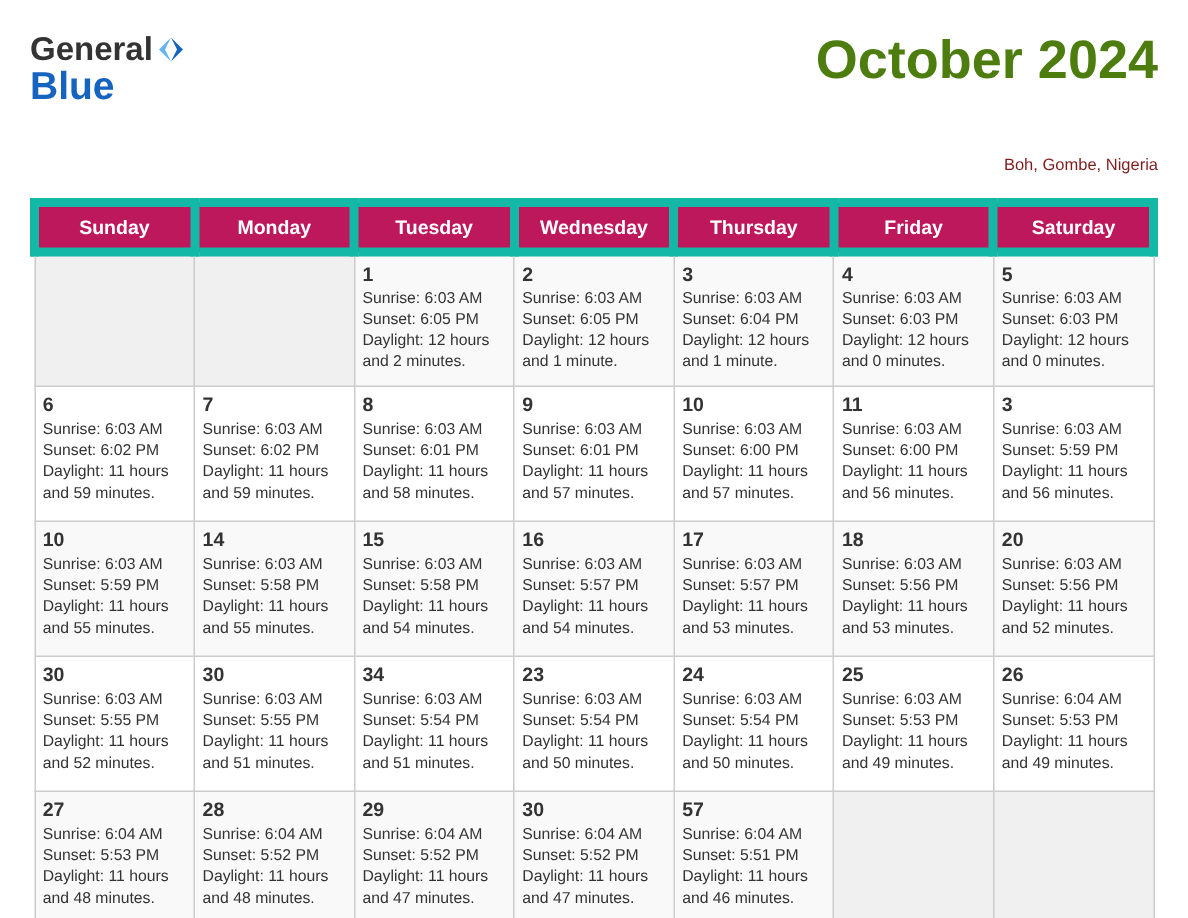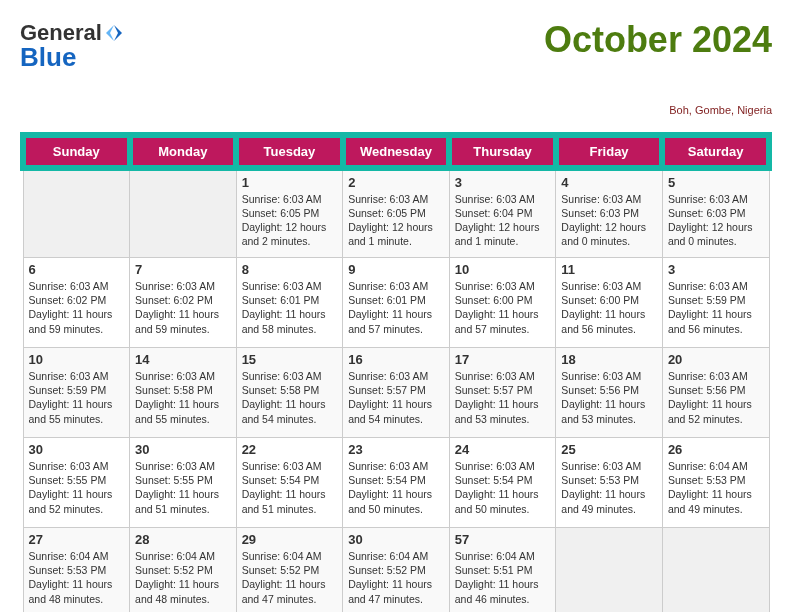--- a/index.html
+++ b/index.html
@@ -196,21 +196,21 @@
       <tr>
         <td>
           <div class="day-num">30</div>
           <div class="cell-info">Sunrise: 6:03 AM<br>Sunset: 5:55 PM<br>Daylight: 11 hours and 52 minutes.</div>
         </td>
         <td>
           <div class="day-num">30</div>
           <div class="cell-info">Sunrise: 6:03 AM<br>Sunset: 5:55 PM<br>Daylight: 11 hours and 51 minutes.</div>
         </td>
         <td>
-          <div class="day-num">22</div>
+          <div class="day-num">34</div>
           <div class="cell-info">Sunrise: 6:03 AM<br>Sunset: 5:54 PM<br>Daylight: 11 hours and 51 minutes.</div>
         </td>
         <td>
           <div class="day-num">23</div>
           <div class="cell-info">Sunrise: 6:03 AM<br>Sunset: 5:54 PM<br>Daylight: 11 hours and 50 minutes.</div>
         </td>
         <td>
           <div class="day-num">24</div>
           <div class="cell-info">Sunrise: 6:03 AM<br>Sunset: 5:54 PM<br>Daylight: 11 hours and 50 minutes.</div>
         </td>

